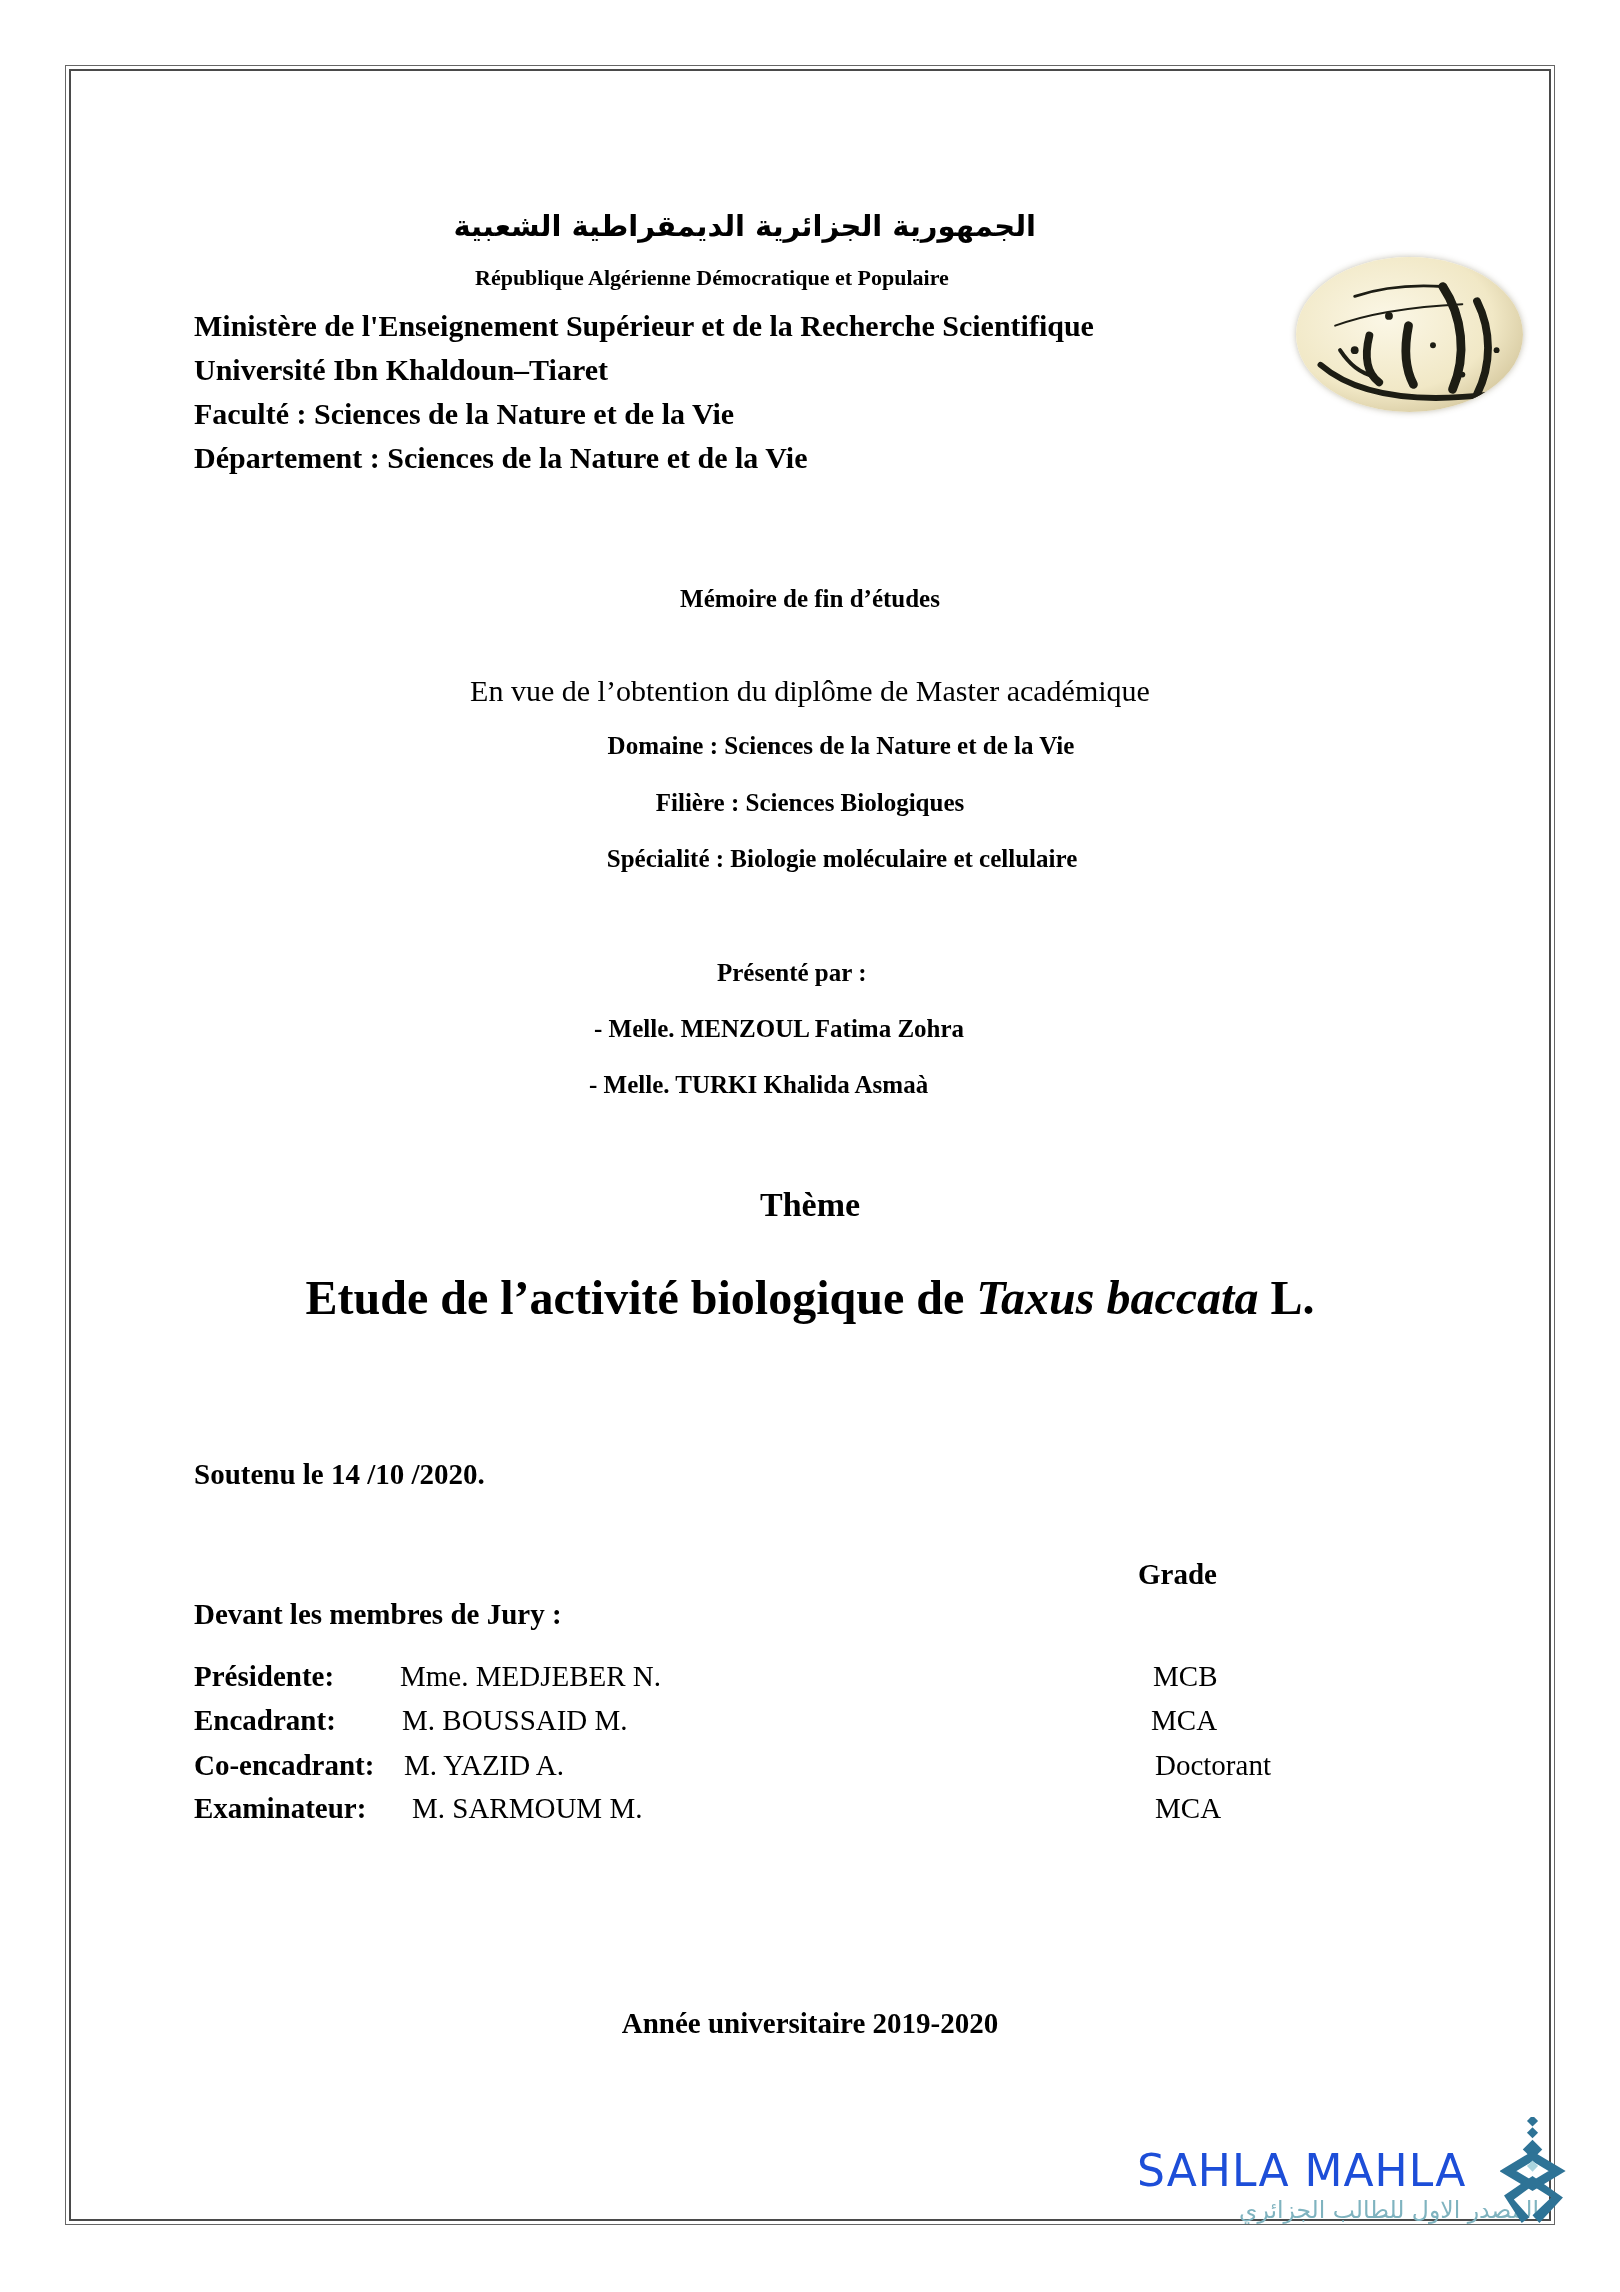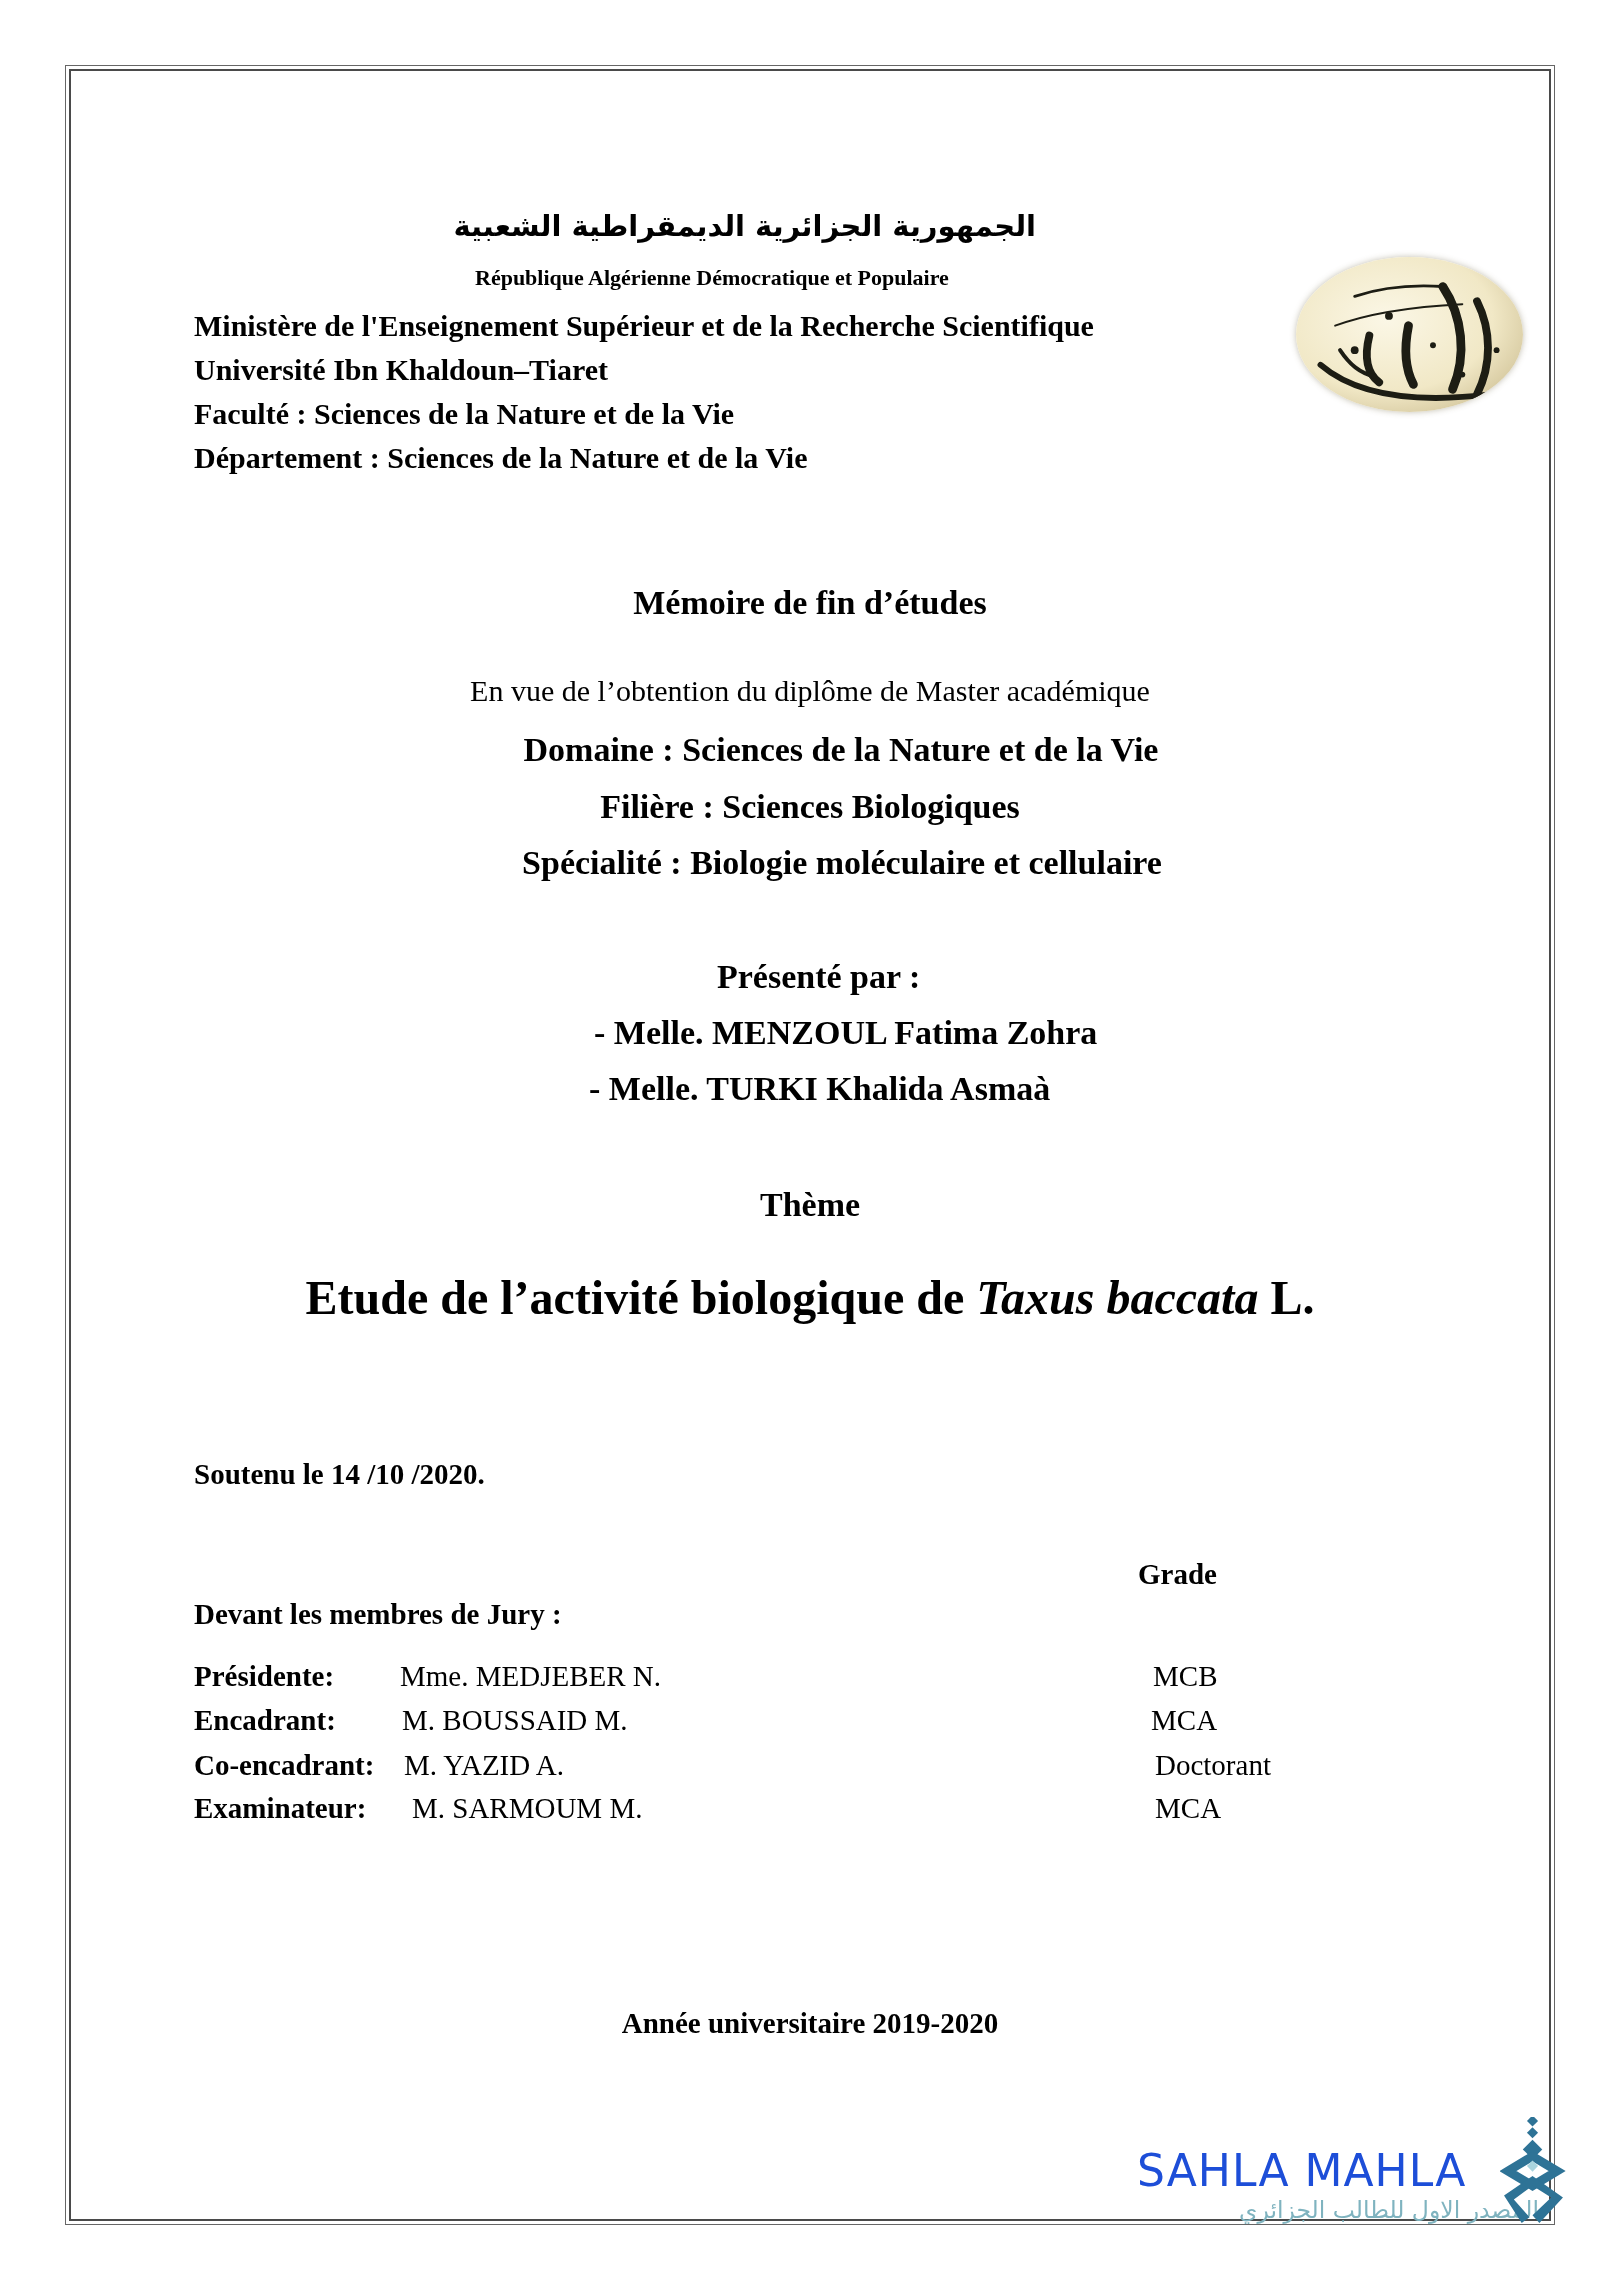--- a/index.html
+++ b/index.html
@@ -13,21 +13,21 @@
   }
   .frame-inner {
     position: absolute; left: 69px; top: 69px; width: 1482px; height: 2152px;
     border: 2px solid #4a4a4a; box-sizing: border-box;
   }
   .line { position: absolute; white-space: nowrap; line-height: 1; }
   .b { font-weight: bold; }
   .center { left: 0; width: 1620px; text-align: center; }
   .hdr { font-size: 30px; font-weight: bold; left: 194px; }
   .arabic { font-family: "DejaVu Sans", sans-serif; font-size: 29px; font-weight: bold; direction: rtl; }
-  .mid { font-size: 34px; }
+  .mid { font-size: 25px; }
   .title { font-size: 48px; font-weight: bold; }
   .title i { font-style: italic; }
   .jury { font-size: 29px; }
   .jury-row { position: absolute; left: 194px; height: 39px; width: 1176px; }
   .jury-row .role { position: absolute; left: 0; font-weight: bold; }
   .jury-row .person { position: absolute; }
   .jury-row .grade { position: absolute; left: 959px; }
   .logo {
     position: absolute; left: 1296px; top: 257px; width: 227px; height: 155px;
     border-radius: 50%;

